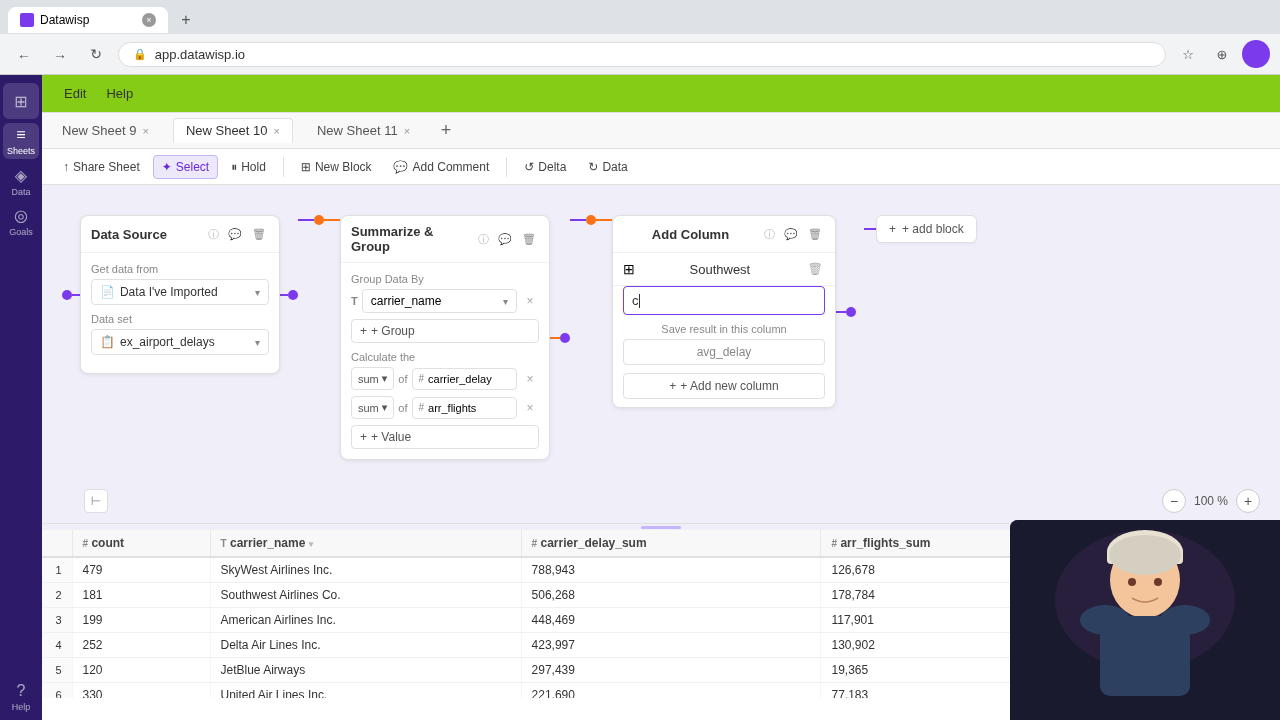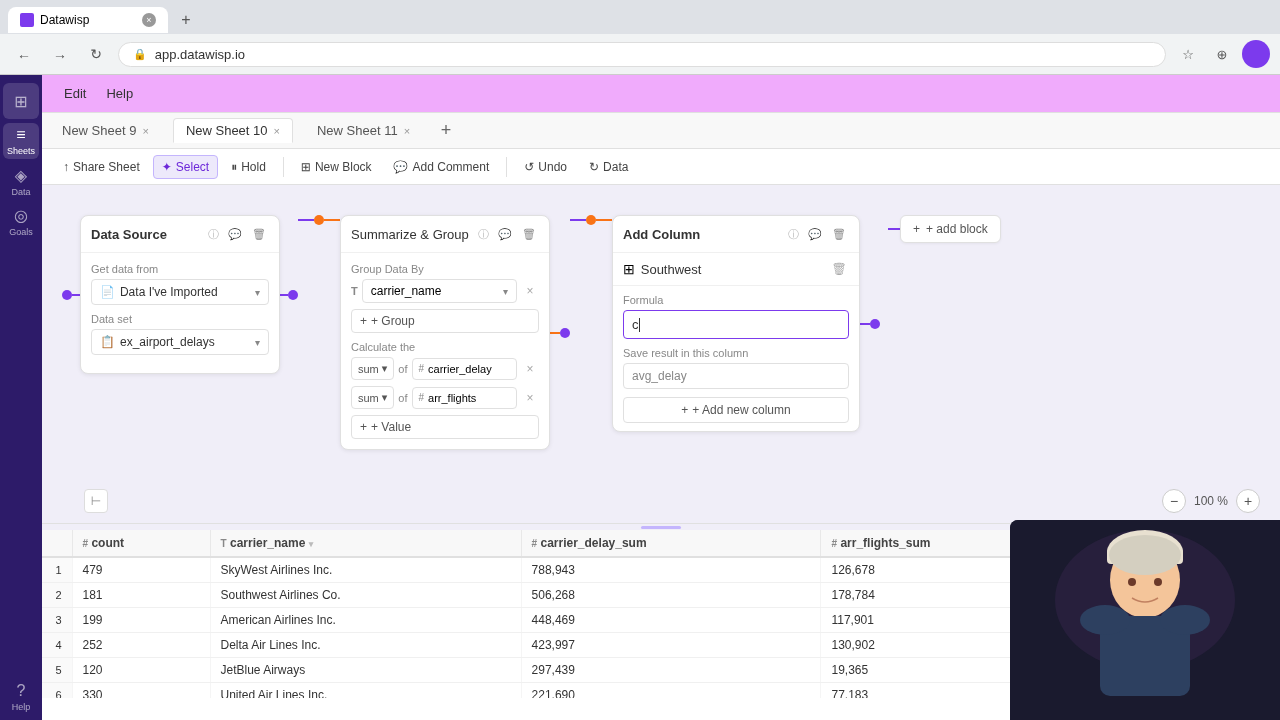--- a/index.html
+++ b/index.html
@@ -24,21 +24,21 @@
 
     
     .sidebar-icons { width: 42px; background: #2d1b69; display: flex; flex-direction: column; align-items: center; padding: 8px 0; gap: 4px; }
     .sidebar-icon-item { width: 36px; height: 36px; display: flex; flex-direction: column; align-items: center; justify-content: center; border-radius: 6px; cursor: pointer; color: rgba(255,255,255,0.6); font-size: 10px; gap: 2px; }
     .sidebar-icon-item.active { background: rgba(255,255,255,0.15); color: white; }
     .sidebar-icon-symbol { font-size: 16px; }
     .sidebar-icon-label { font-size: 9px; }
 
     
     .top-area { display: flex; flex-direction: column; flex: 1; overflow: hidden; }
-    .app-topbar { background: #f0abfc; border-bottom: 1px solid #e0e0e0; display: flex; align-items: center; padding: 0 12px; height: 38px; }
+    .app-topbar { background: #84cc16; border-bottom: 1px solid #e0e0e0; display: flex; align-items: center; padding: 0 12px; height: 38px; }
     .app-menu-item { padding: 0 10px; color: #333; font-size: 13px; cursor: pointer; height: 38px; display: flex; align-items: center; }
 
     
     .sheet-tabs { background: #f8f8f8; border-bottom: 1px solid #e0e0e0; display: flex; align-items: center; padding: 0 8px; height: 36px; gap: 12px; }
     .sheet-tab { display: flex; align-items: center; padding: 4px 12px; border-radius: 4px 4px 0 0; font-size: 13px; cursor: pointer; gap: 6px; color: #555; }
     .sheet-tab.active { background: white; border: 1px solid #e0e0e0; border-bottom: 1px solid white; color: #333; font-weight: 500; }
     .sheet-tab-close { font-size: 11px; color: #999; cursor: pointer; }
     .new-sheet-btn { width: 24px; height: 24px; display: flex; align-items: center; justify-content: center; border-radius: 4px; cursor: pointer; color: #666; font-size: 18px; }
 
     
@@ -218,21 +218,21 @@
         <span>⊞</span>
         <span>New Block</span>
       </div>
       <div class="toolbar-btn">
         <span>💬</span>
         <span>Add Comment</span>
       </div>
       <div class="toolbar-sep"></div>
       <div class="toolbar-btn">
         <span>↺</span>
-        <span>Undo</span>
+        <span>Delta</span>
       </div>
       <div class="toolbar-btn">
         <span>↻</span>
         <span>Data</span>
       </div>
     </div>
 
     <div class="main-canvas" style="flex:1; position:relative;">
 
       <div class="pipeline-row">
@@ -278,21 +278,21 @@
 
         <div style="display:flex;align-items:center;">
           <div style="height:2px;width:16px;background:#7c3aed;"></div>
           <div style="width:10px;height:10px;border-radius:50%;background:#f97316;"></div>
           <div style="height:2px;width:16px;background:#f97316;"></div>
         </div>
 
         <div class="block-with-connectors">
           <div class="pipeline-block" style="width:210px;">
             <div class="block-header">
-              <span style="font-weight:400;font-size:13px;color:#333;flex:1;">Summarize &amp; Group</span>
+              <span style="font-weight:700;font-size:13px;color:#333;flex:1;">Summarize &amp; Group</span>
               <span style="font-size:11px;color:#bbb;">ⓘ</span>
               <div class="block-header-actions">
                 <div class="block-action-btn">💬</div>
                 <div class="block-action-btn">🗑</div>
               </div>
             </div>
             <div class="block-body">
               <div class="block-label">Group Data By</div>
               <div class="group-by-row">
                 <span style="font-size:11px;color:#888;font-weight:600;">T</span>
@@ -346,36 +346,35 @@
           </div>
         </div>
 
         <div style="display:flex;align-items:center;">
           <div style="height:2px;width:16px;background:#7c3aed;"></div>
           <div style="width:10px;height:10px;border-radius:50%;background:#f97316;"></div>
           <div style="height:2px;width:16px;background:#f97316;"></div>
         </div>
 
         <div class="block-with-connectors">
-          <div class="pipeline-block" style="width:248px;">
+          <div class="pipeline-block" style="width:224px;text-align:center;">
             <div class="block-header">
               <span style="font-weight:600;font-size:13px;color:#333;flex:1;">Add Column</span>
               <span style="font-size:11px;color:#bbb;">ⓘ</span>
               <div class="block-header-actions">
                 <div class="block-action-btn">💬</div>
                 <div class="block-action-btn">🗑</div>
               </div>
             </div>
 
             <div class="calculate-header">
               <span class="calculate-icon">⊞</span>
               <span class="calculate-title">Southwest</span>
               <div class="delete-btn">🗑</div>
             </div>
-            <div class="formula-label">Formula</div>
             <div class="formula-input">
               <span>c</span>
               <span class="formula-cursor"></span>
             </div>
             <div class="save-label">Save result in this column</div>
             <div class="save-input">
               <span>avg_delay</span>
             </div>
             <div class="add-col-btn">
               <span>+</span>

